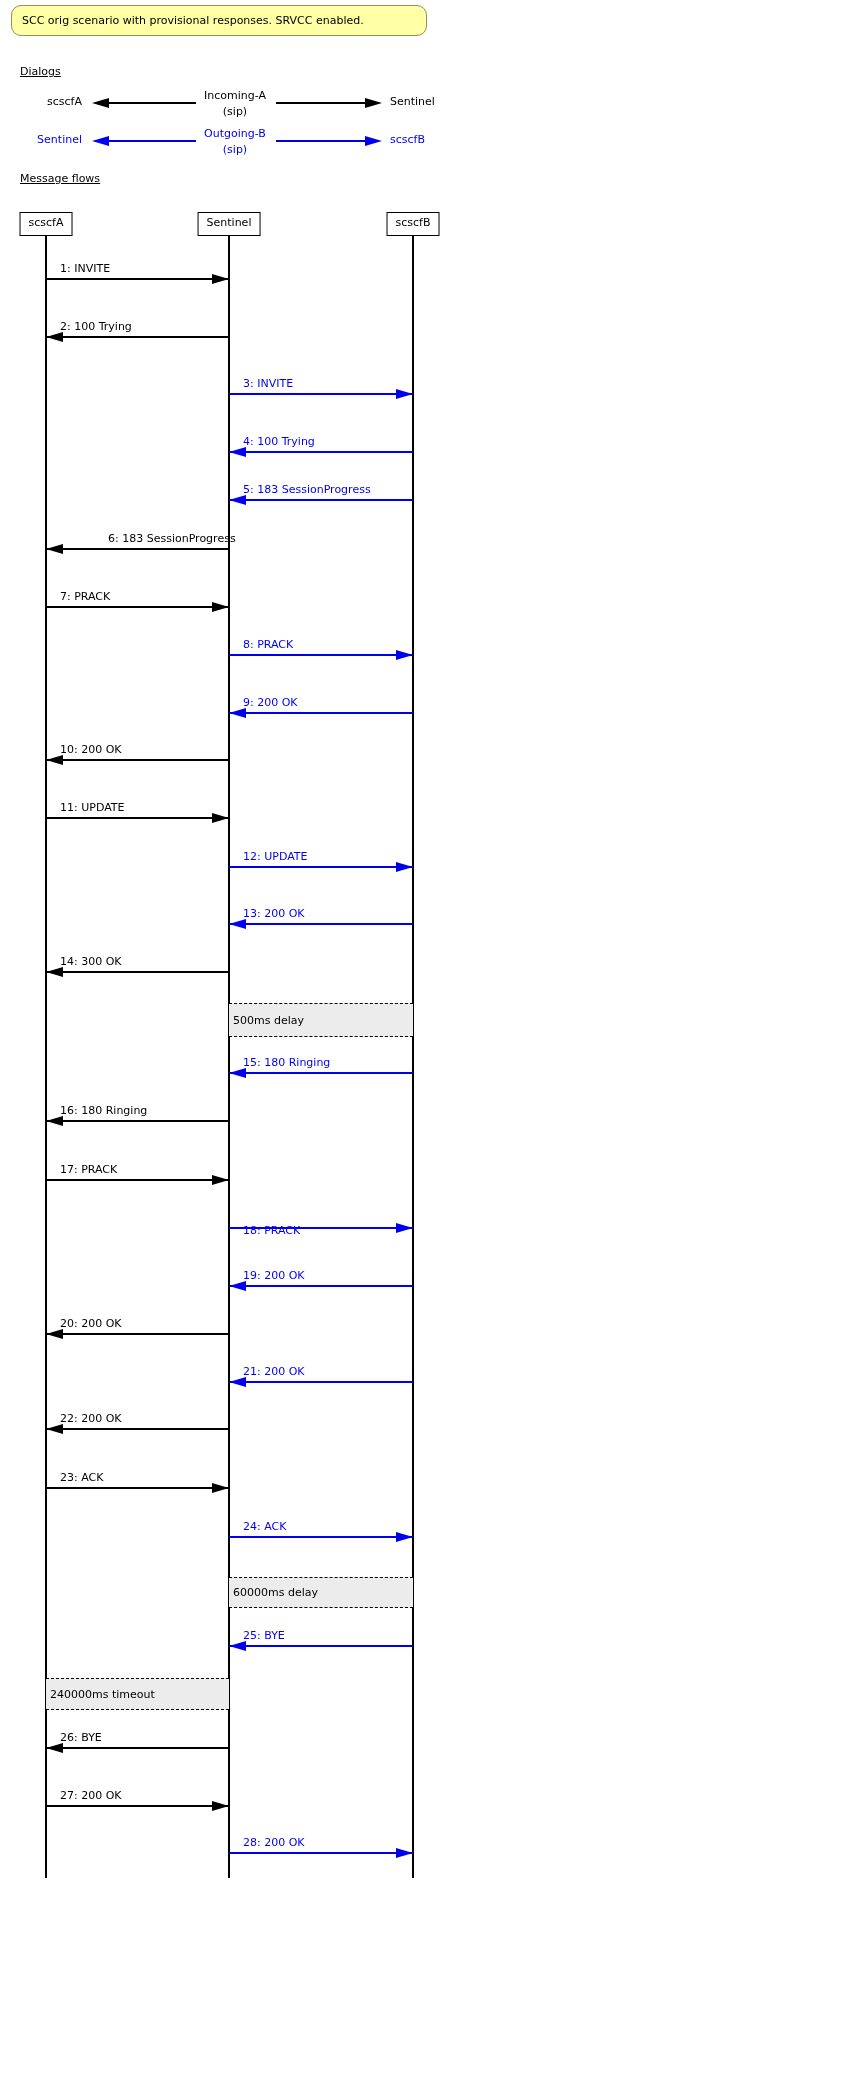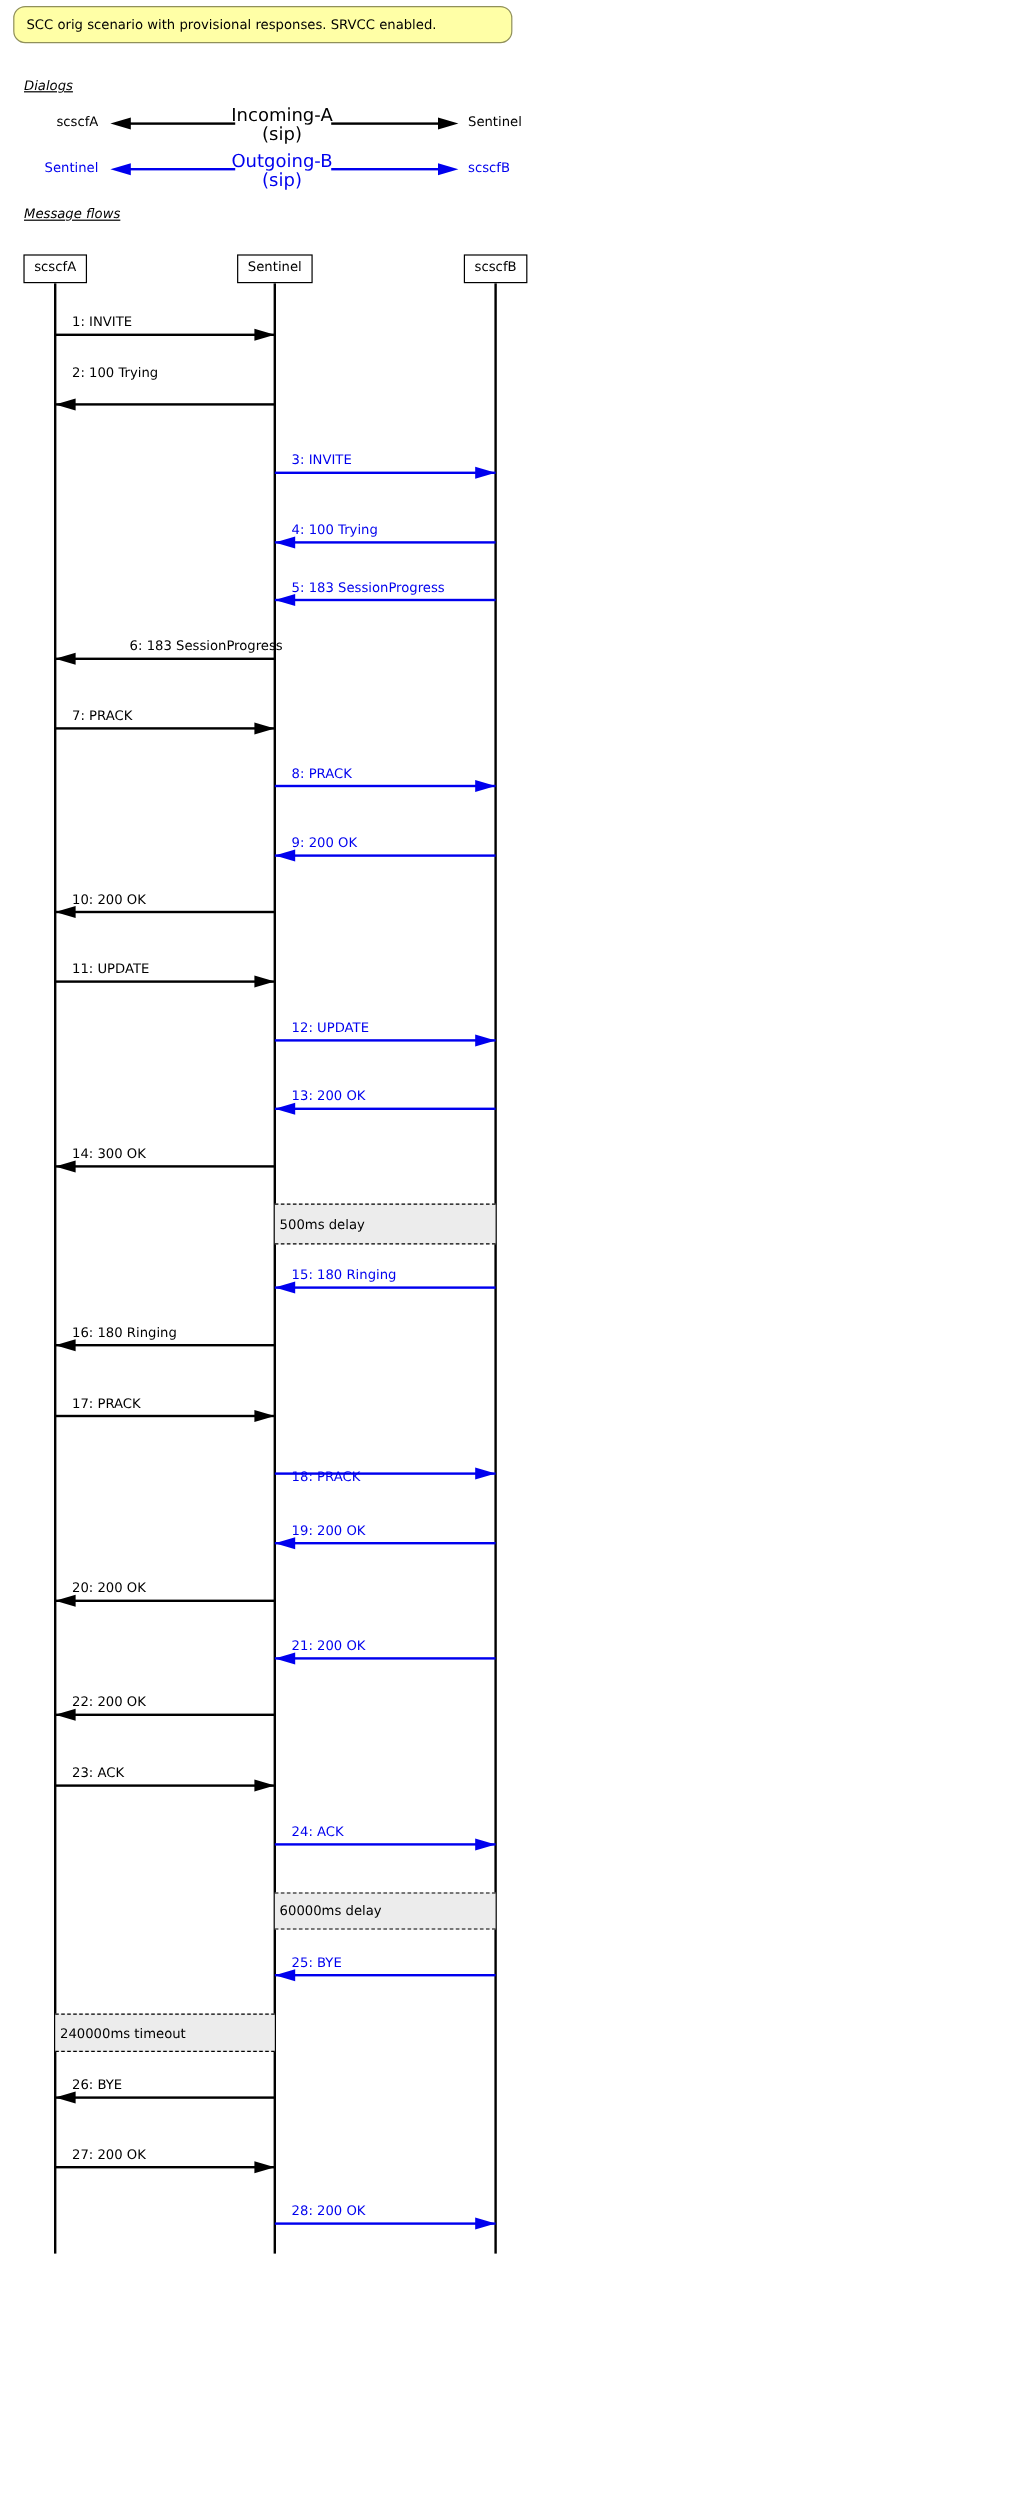--- a/index.html
+++ b/index.html
@@ -1,33 +1,33 @@
 <!DOCTYPE html>
 <html><head>
 <meta charset="utf-8">
 <style>
   html,body{margin:0;padding:0;background:#ffffff;}
   #canvas{position:relative;width:858px;height:2079px;background:#ffffff;
           font-family:"DejaVu Sans","Liberation Sans",sans-serif;color:#000;overflow:hidden;}
   .note{position:absolute;left:11px;top:5px;width:416px;height:31px;box-sizing:border-box;
         border:1px solid #90905a;background:#ffffa6;font-size:11px;line-height:29px;padding-left:10px;}
-  .heading{position:absolute;left:20px;font-size:11px;text-decoration:underline;white-space:nowrap;font-style:italic;}
+  .heading{position:absolute;left:20px;font-size:11px;text-decoration:underline;white-space:nowrap;}
   .participant-box{position:absolute;transform:translateX(-50%);box-sizing:border-box;
         border:1.5px solid #000;background:#fff;font-size:11px;line-height:20px;height:23px;
         padding:0 8px;text-align:center;white-space:nowrap;}
   .lifeline{position:absolute;width:1.5px;background:#000;}
   .msg-label{position:absolute;font-size:11px;white-space:nowrap;height:14px;line-height:14px;}
   .msg-line{position:absolute;height:1.5px;}
   .head{position:absolute;width:0;height:0;border-top:5.5px solid transparent;border-bottom:5.5px solid transparent;}
   .head.right{border-left-width:17px;border-left-style:solid;}
   .head.left{border-right-width:17px;border-right-style:solid;}
   .delay-box{position:absolute;box-sizing:border-box;border-top:1px dashed #000;border-bottom:1px dashed #000;
         background:#ececec;font-size:11px;padding-left:4px;display:flex;align-items:center;}
   .dlg-name{position:absolute;font-size:11px;white-space:nowrap;height:14px;line-height:14px;}
-  .dlg-center{position:absolute;font-size:15px;text-align:center;line-height:16px;white-space:nowrap;}
+  .dlg-center{position:absolute;font-size:11px;text-align:center;line-height:16px;white-space:nowrap;}
 </style>
 </head>
 <body>
 
 <div id="canvas">
   <div class="note" style="background: rgb(255, 255, 166); border-color: rgb(144, 144, 90); border-radius: 10px;">
     <span>SCC orig scenario with provisional responses. SRVCC enabled.</span>
   </div>
   <div class="heading" style="top:65px;">Dialogs</div>
   <div class="heading" style="top:172px;">Message flows</div>
@@ -84,21 +84,21 @@
 
   <div class="delay-box" style="left: 46px; width: 183px; top: 1678px; height: 32px; background: rgb(236, 236, 236);">
     <span>240000ms timeout</span>
   </div>
 </div>
   <div id="messages">
   <div class="msg-label" style="left: 60px; top: 262px; color: rgb(0, 0, 0);">1: INVITE</div>
   <div class="msg-line" style="left: 46px; width: 183px; top: 278.25px; background: rgb(0, 0, 0);"></div>
   <div class="head right" style="top: 273.5px; left: 212px; border-left-color: rgb(0, 0, 0);"></div>
 
-  <div class="msg-label" style="left: 60px; top: 304px; color: rgb(0, 0, 0);">2: 100 Trying</div>
+  <div class="msg-label" style="left: 60px; top: 320px; color: rgb(0, 0, 0);">2: 100 Trying</div>
   <div class="msg-line" style="left: 46px; width: 183px; top: 336.25px; background: rgb(0, 0, 0);"></div>
   <div class="head left" style="top: 331.5px; left: 46px; border-right-color: rgb(0, 0, 0);"></div>
 
   <div class="msg-label" style="left: 243px; top: 377px; color: rgb(0, 0, 238);">3: INVITE</div>
   <div class="msg-line" style="left: 229px; width: 184px; top: 393.25px; background: rgb(0, 0, 238);"></div>
   <div class="head right" style="top: 388.5px; left: 396px; border-left-color: rgb(0, 0, 238);"></div>
 
   <div class="msg-label" style="left: 243px; top: 435px; color: rgb(0, 0, 238);">4: 100 Trying</div>
   <div class="msg-line" style="left: 229px; width: 184px; top: 451.25px; background: rgb(0, 0, 238);"></div>
   <div class="head left" style="top: 446.5px; left: 229px; border-right-color: rgb(0, 0, 238);"></div>

